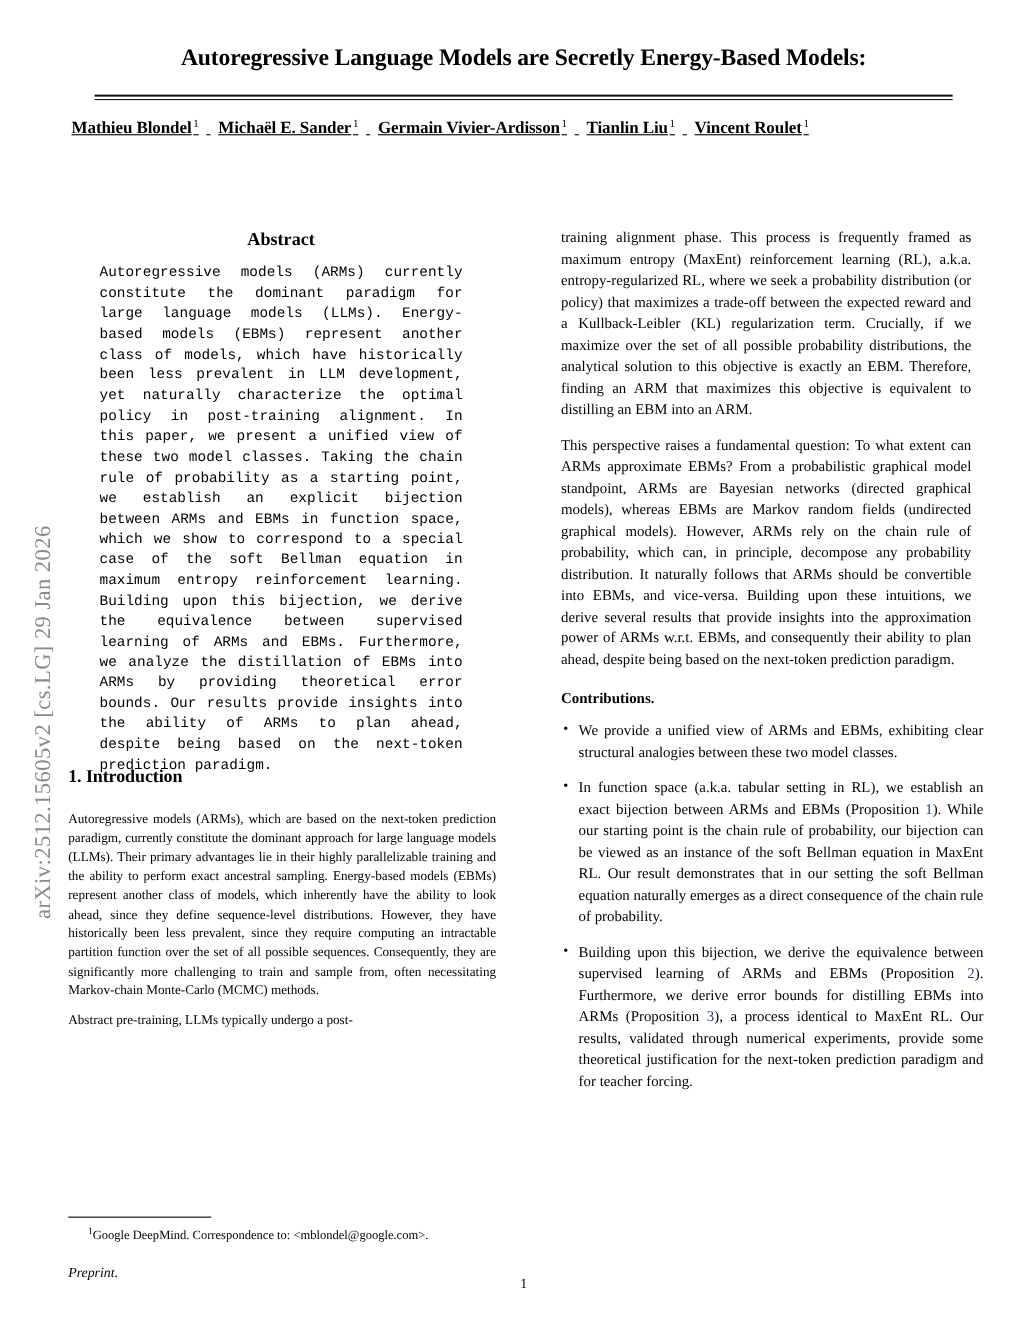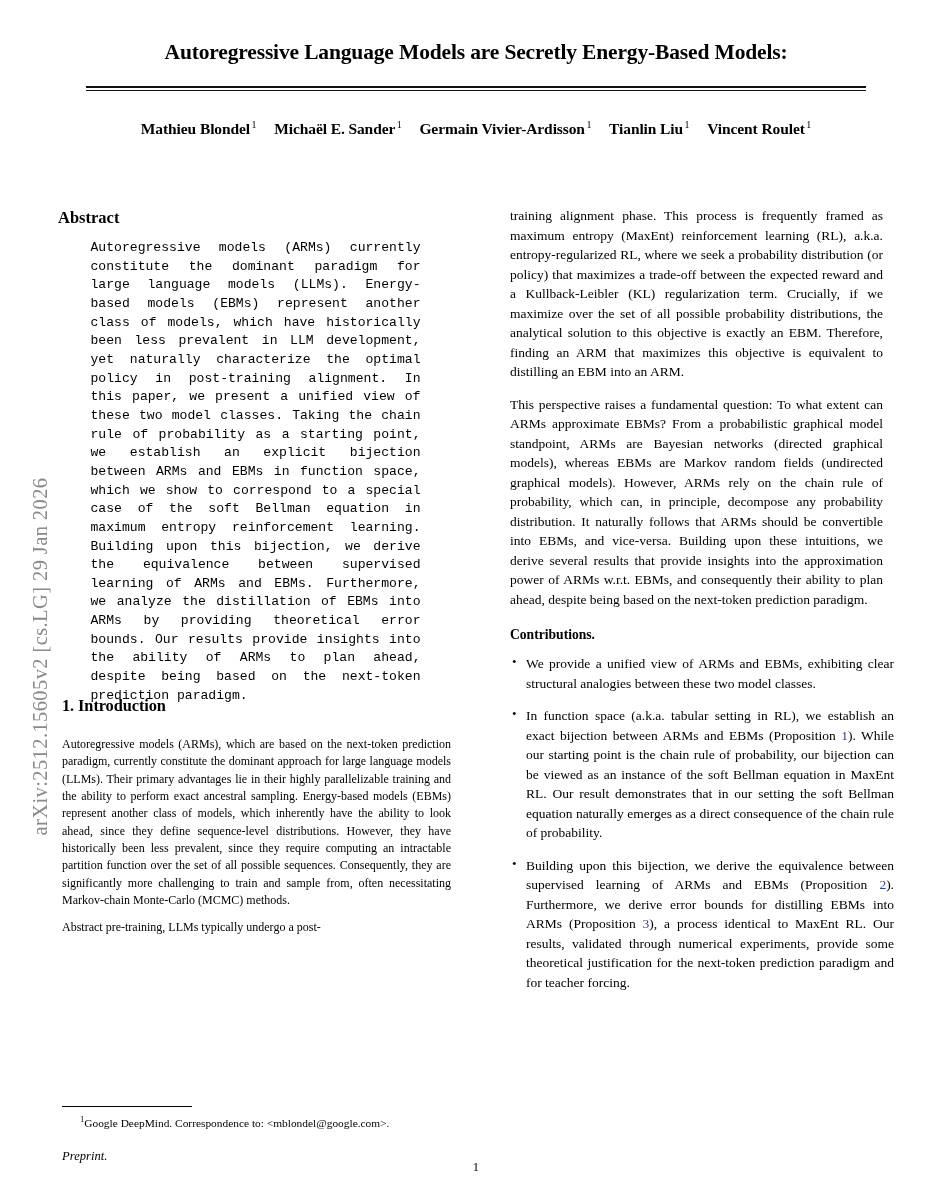--- a/index.html
+++ b/index.html
@@ -75,26 +75,26 @@
   .rule-double .gap {
     height: 1.6px;
     background: #ffffff;
   }
   .rule-double .thin {
     height: 1.2px;
     background: #111111;
   }
 
   #author-line {
-    margin-top: 28px;
-    text-align: center;
+    margin-top: 16px;
     font-size: 15.5px;
     font-weight: bold;
     letter-spacing: -0.1px;
     white-space: nowrap;
+    text-decoration: underline;
   }
   #author-line .author { margin: 0 7px; }
   #author-line sup {
     font-size: 10px;
     font-weight: normal;
     vertical-align: super;
     margin-left: 1.5px;
   }
 
   
@@ -115,20 +115,21 @@
   #col-right {
     position: absolute;
     left: 452px;
     top: 0px;
     width: 384px;
     height: 990px;
   }
 
   
   #abstract-heading {
+    text-align: center;
     font-size: 16.5px;
     font-weight: bold;
     margin: 2px 0 11px 0;
   }
   #abstract-body {
     width: 330px;
     margin: 4px auto;
     font-size: 13.1px;
     line-height: 1.425;
     text-align: justify;

